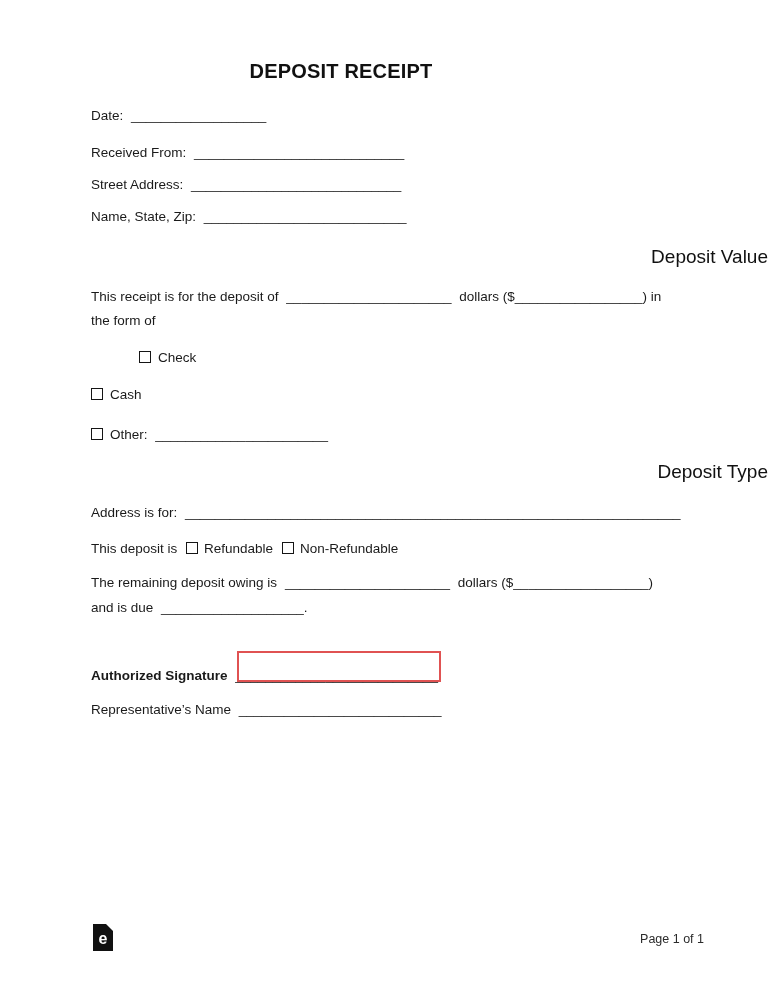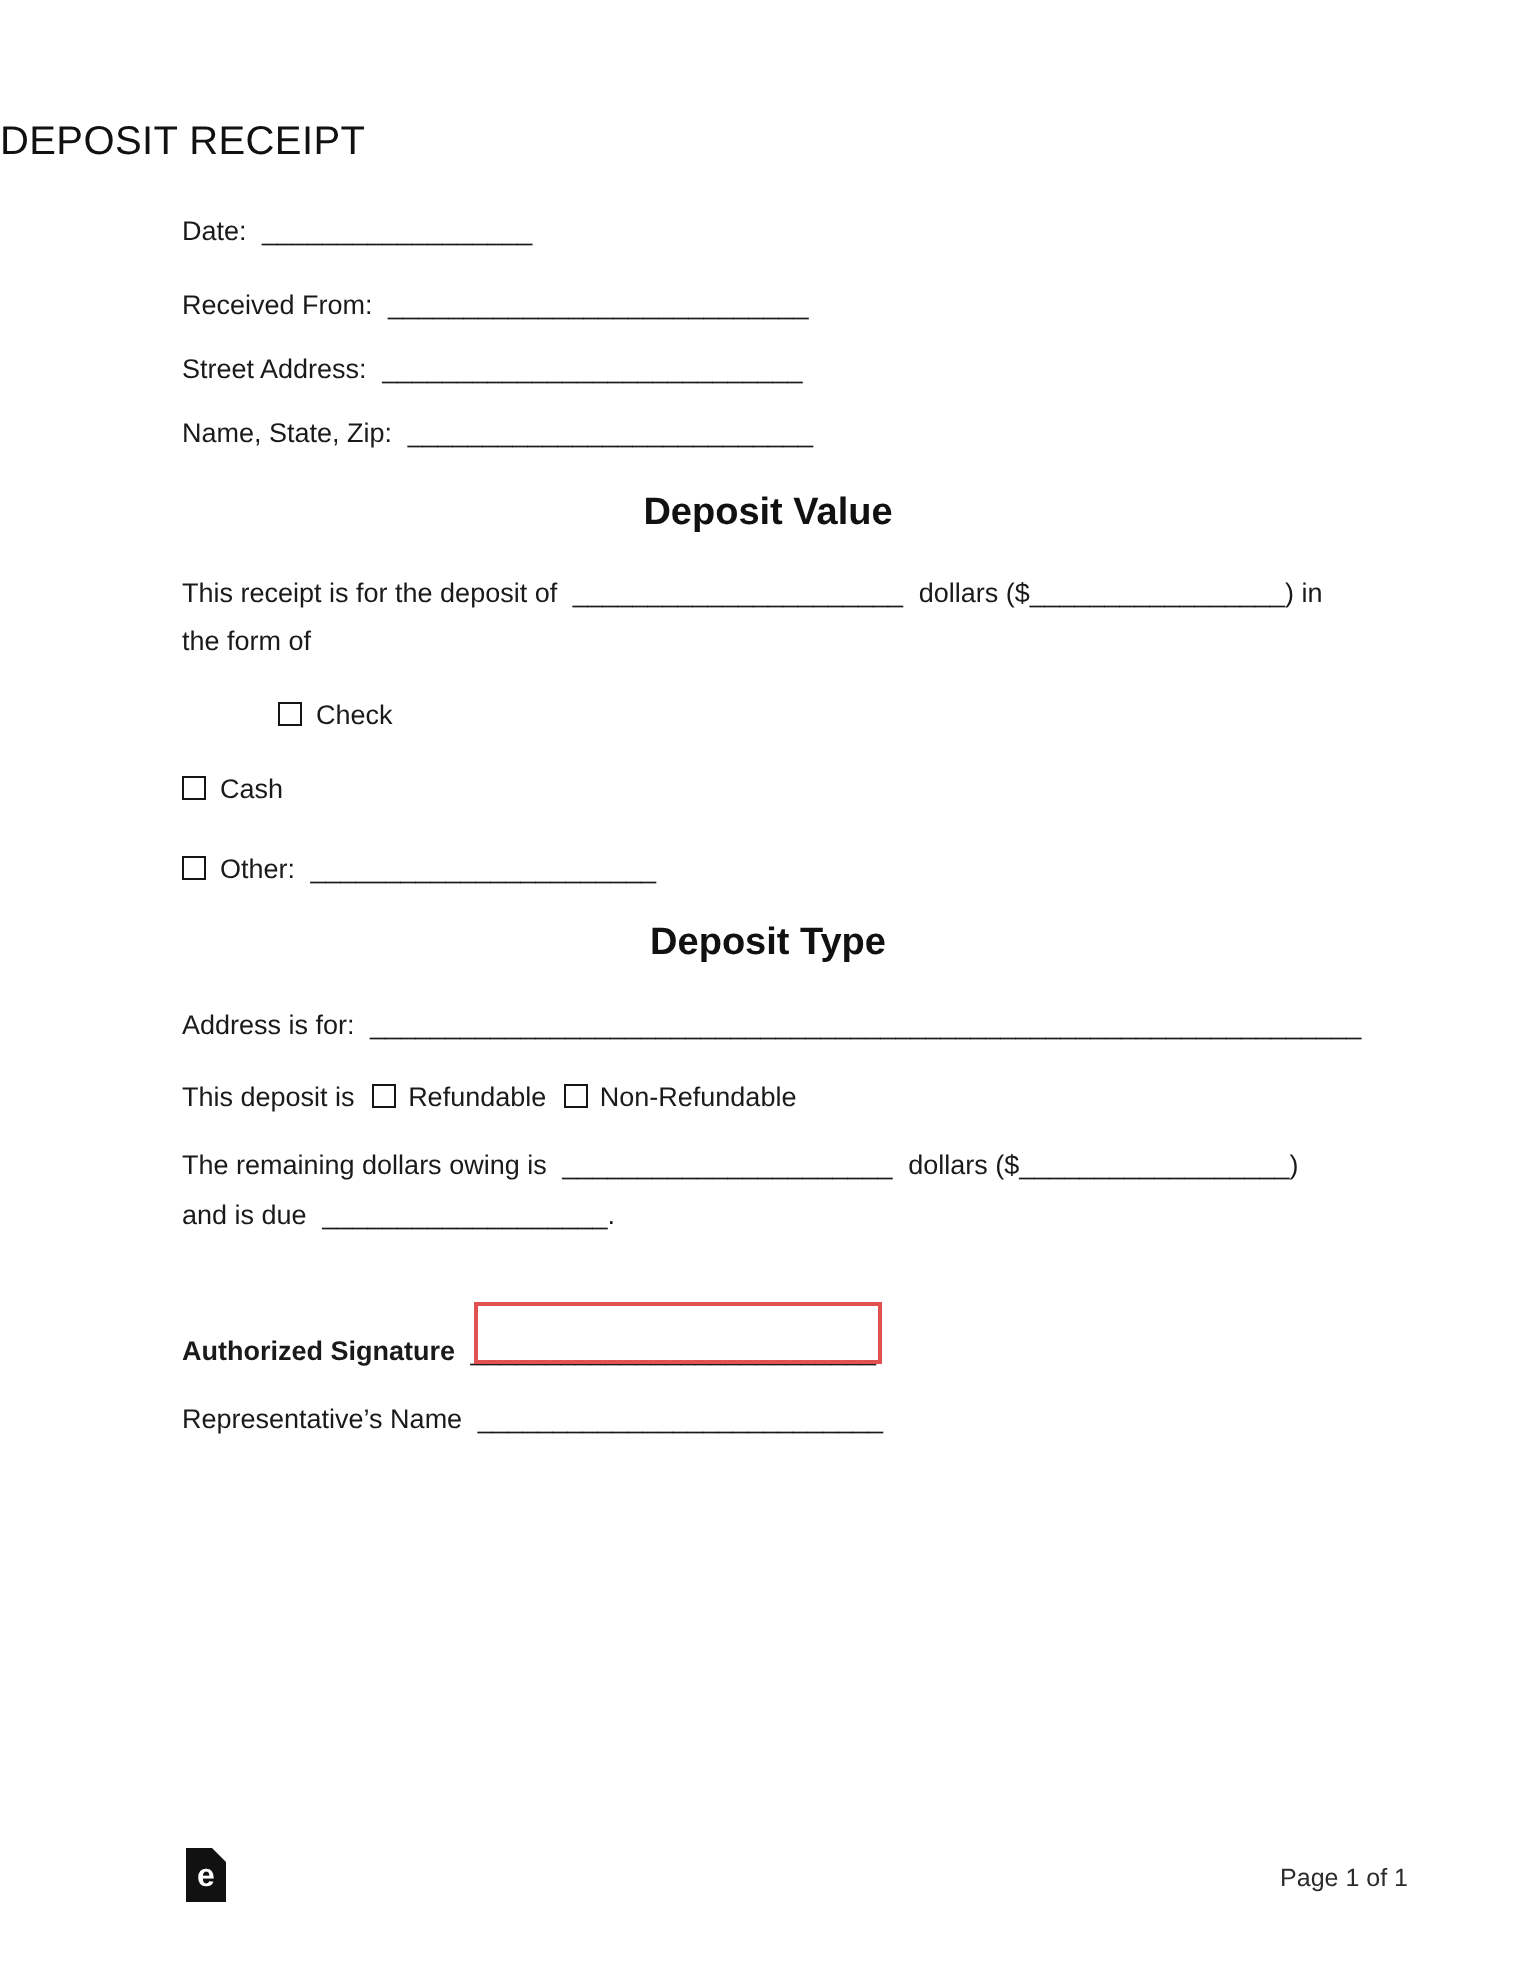--- a/index.html
+++ b/index.html
@@ -17,34 +17,35 @@
     left: 91px;
     white-space: nowrap;
     font-size: 13.5px;
     line-height: 17px;
     color: #1a1a1a;
   }
   .doc-title {
     position: absolute;
     left: 0;
     width: 682px;
+    text-align: center;
     font-size: 20px;
     line-height: 24px;
-    font-weight: normal;
+    font-weight: bold;
     color: #111;
     letter-spacing: 0.2px;
   }
   .section-heading {
     position: absolute;
     left: 0;
     width: 768px;
-    text-align: center;
+    text-align: right;
     font-size: 19px;
     line-height: 23px;
-    font-weight: bold;
+    font-weight: normal;
     color: #111;
   }
   .blank { color: #1a1a1a; letter-spacing: 0; }
   .gap-l { margin-left: 4px; }
   .gap-r { margin-right: 4px; }
   .bold { font-weight: bold; }
   .cb {
     display: inline-block;
     width: 10px;
     height: 10px;
@@ -169,21 +170,21 @@
     <span class="blank gap-l">__________________________________________________________________</span>
   </div>
 
   <div class="line" style="top:540px;">
     <span>This deposit is</span>
     <span class="cb-mid"></span><span>Refundable</span>
     <span class="cb-mid"></span><span>Non-Refundable</span>
   </div>
 
   <div class="line" style="top:574px;">
-    <span>The remaining dollars owing is</span>
+    <span>The remaining deposit owing is</span>
     <span class="blank gap-l gap-r">______________________</span>
     <span>dollars ($</span><span class="blank">__________________</span><span>)</span>
   </div>
 
   <div class="line" style="top:599px;">
     <span>and is due</span>
     <span class="blank gap-l">___________________</span><span>.</span>
   </div>
 
   <div class="line" style="top:667px;">

